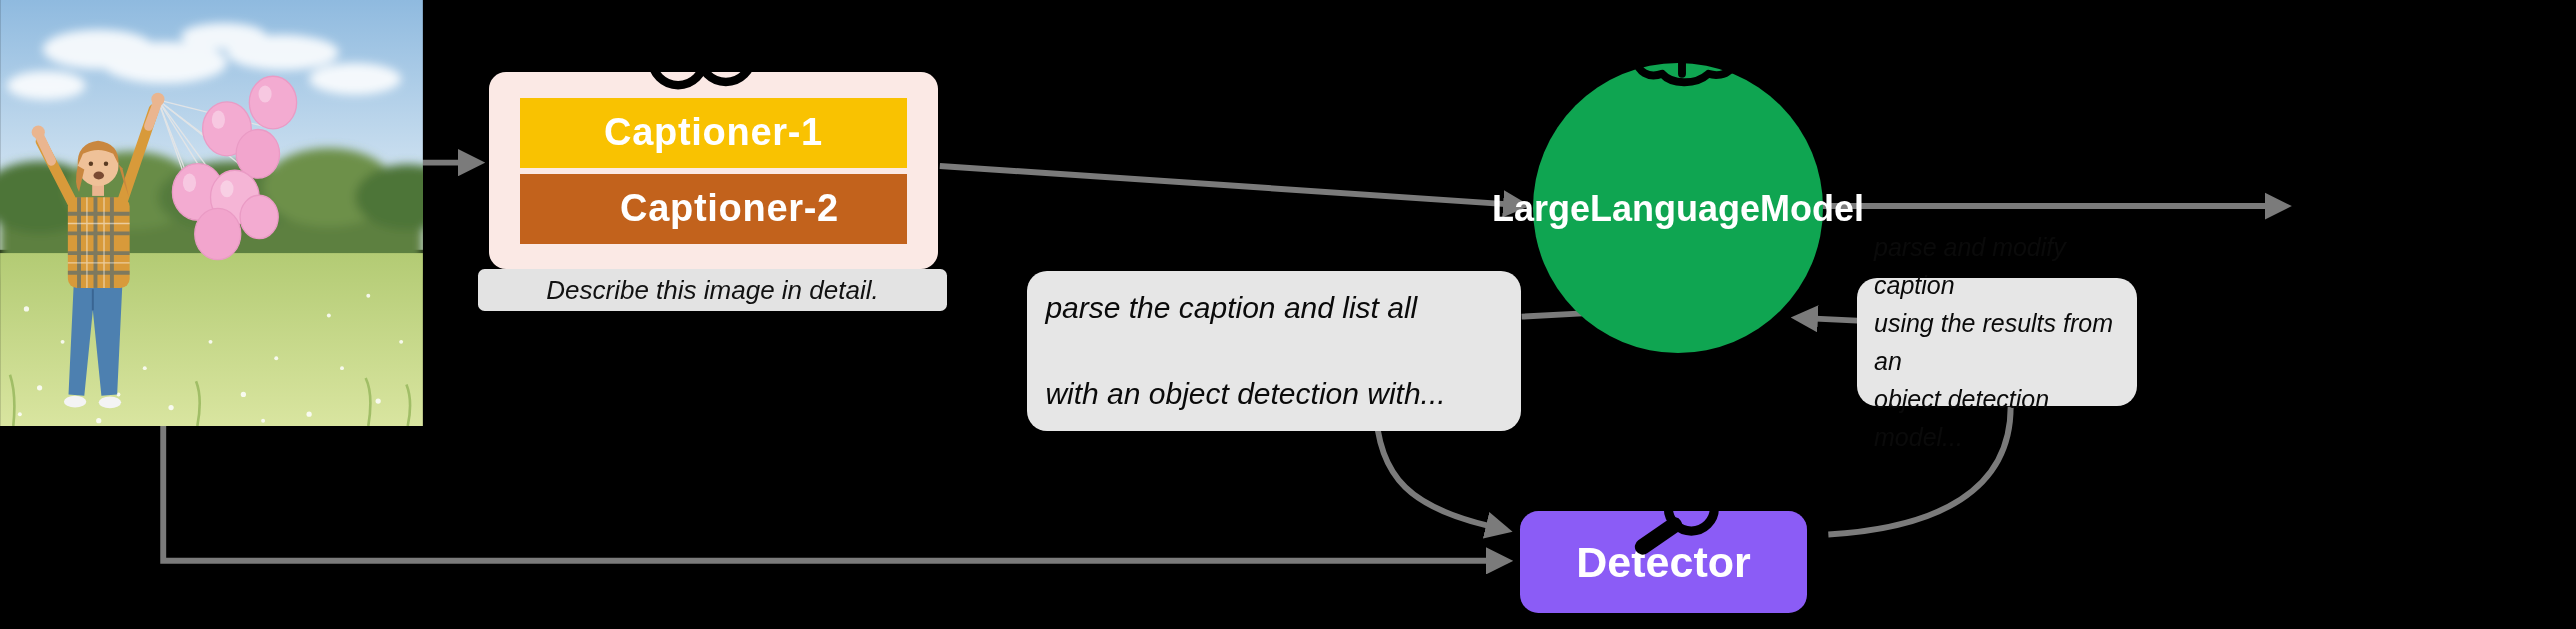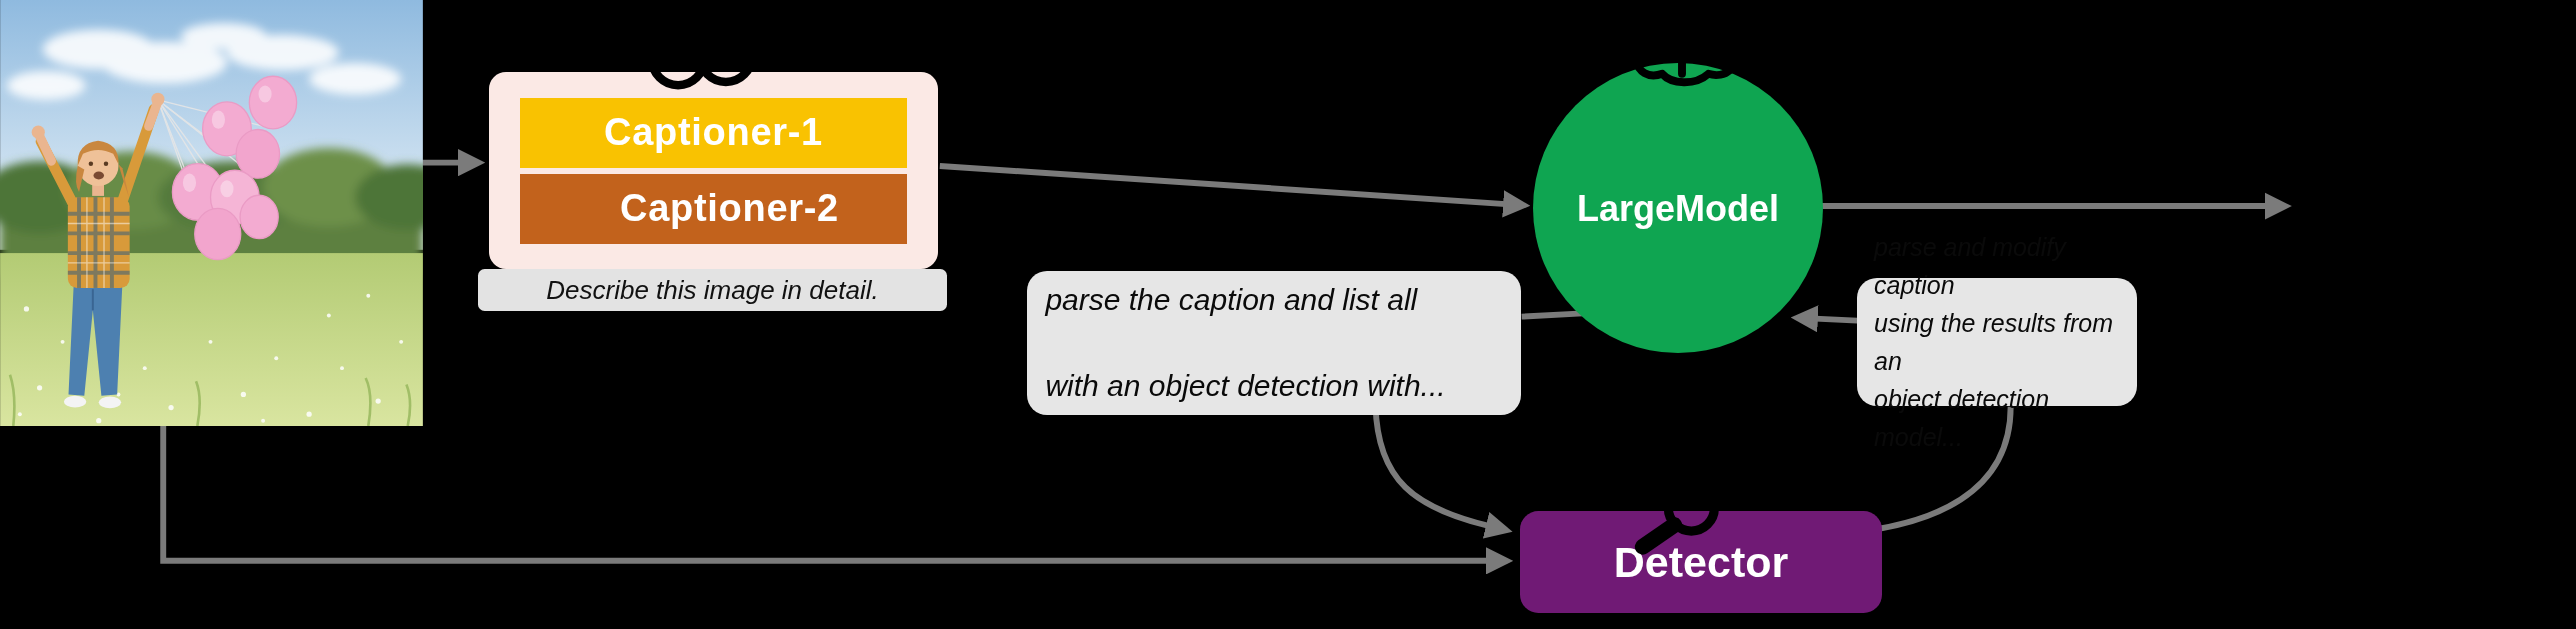--- a/index.html
+++ b/index.html
@@ -19,24 +19,24 @@
   #cap-prompt{left:478px;top:269px;width:469px;height:42px;background:#E3E3E3;border-radius:6.6px;
               z-index:3;display:flex;align-items:center;justify-content:center;
               font-style:italic;font-size:26px;color:#111;}
   
   #llm{left:1533px;top:63px;width:290px;height:290px;border-radius:50%;background:#0FA551;
        z-index:3;display:flex;flex-direction:row;align-items:center;justify-content:center;
        color:#fff;font-size:36px;font-weight:700;line-height:43px;text-align:center;}
   
   .bubble{background:#E6E6E6;border-radius:20px;z-index:3;color:#0a0a0a;font-style:italic;
           display:flex;flex-direction:column;justify-content:center;}
-  #bubble-left{left:1027px;top:271px;width:494px;height:144px;font-size:30px;line-height:38px;padding-left:18.4px;gap:48px;}
+  #bubble-left{left:1027px;top:271px;width:494px;height:160px;font-size:30px;line-height:38px;padding-left:18.4px;gap:48px;}
   #bubble-right{left:1857px;top:278px;width:280px;height:128px;font-size:25px;line-height:38px;padding-left:17px;}
   
-  #detector{left:1520px;top:511px;width:362px;height:102px;background:#701a75;border-radius:18.4px;
+  #detector{left:1520px;top:511px;width:287px;height:102px;background:#8b5cf6;border-radius:18.4px;
             z-index:3;display:flex;align-items:center;justify-content:center;
             color:#fff;font-size:43px;font-weight:700;}
   .overlay-icon{position:absolute;z-index:4;pointer-events:none;}
 </style>
 </head>
 <body>
 
 <div id="canvas">
 
   <svg id="connectors" width="2576" height="630" viewBox="0 0 3914 957">
@@ -194,20 +194,21 @@
       <circle cx="128" cy="50" r="40"></circle>
     </g>
   </svg>
 
   <div id="cap-prompt" class="node">
     <span>Describe this image in detail.</span>
   </div>
 
   <div id="llm" class="node">
     <span>Large</span>
+    <span>Language</span>
     <span>Model</span>
   </div>
 
   <svg class="overlay-icon" style="left:1616px;top:0px;" width="132" height="89" viewBox="0 0 200 135">
     <path d="M30,92 C18,62 40,34 72,40 C82,14 128,12 140,38 C172,28 188,55 176,80 C188,100 166,120 140,112 C120,130 84,128 70,112 C48,120 34,108 30,92
              M100,30 L100,112 M62,72 C80,66 90,74 98,70 M140,78 C126,72 116,82 104,78" fill="none" stroke="#000" stroke-width="12" stroke-linecap="round" stroke-linejoin="round"></path>
   </svg>
 
   <div id="bubble-left" class="bubble node">
     <span>parse the caption and list all</span>

